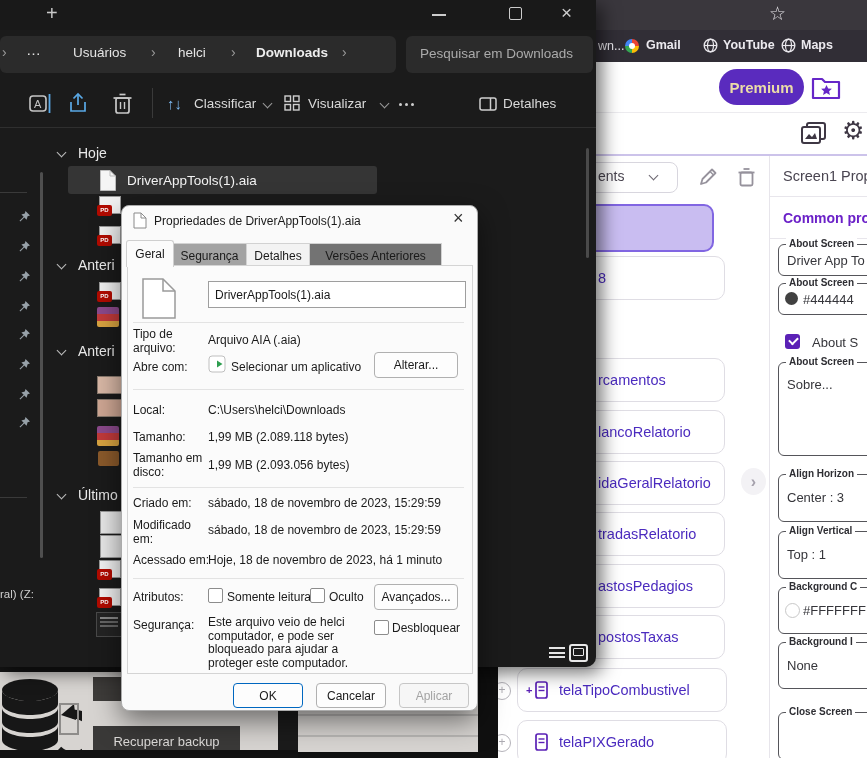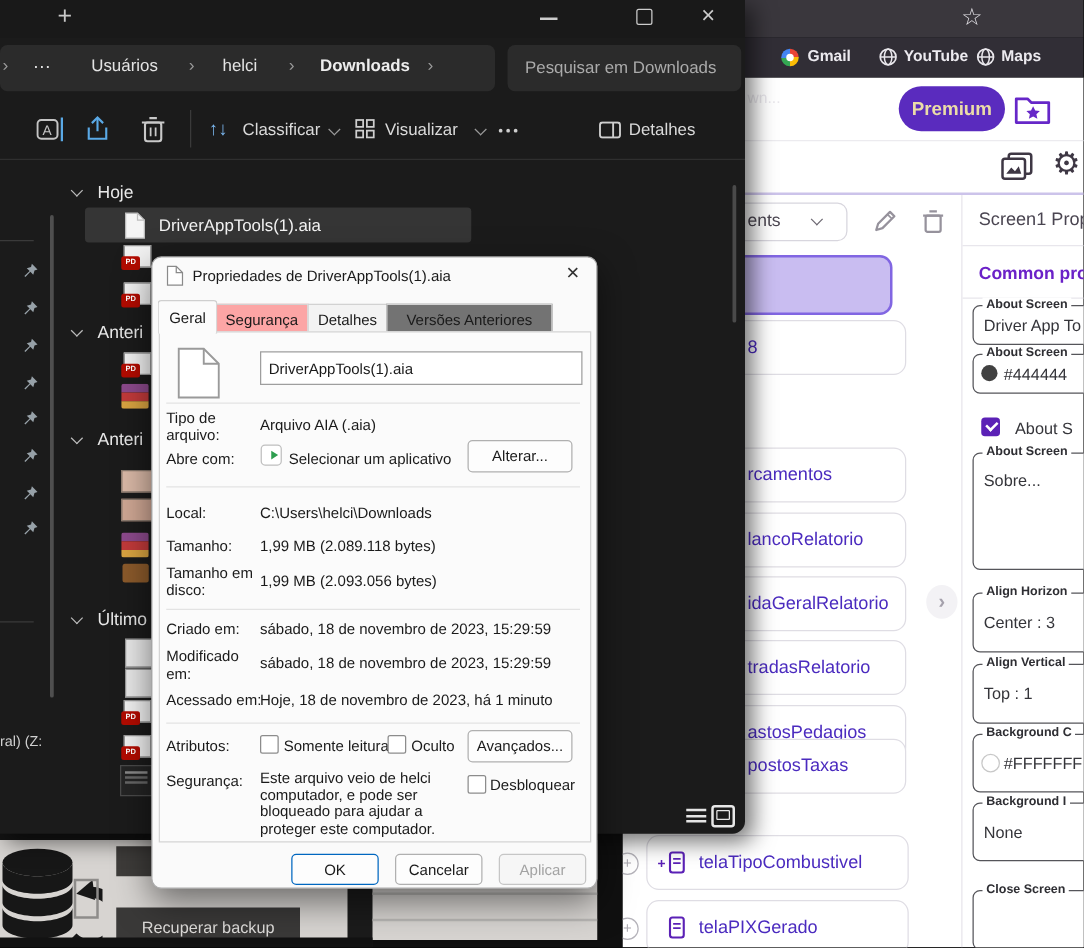--- a/index.html
+++ b/index.html
@@ -30,21 +30,21 @@
 <body>
 
 <div id="canvas">
 
   <div class="abs" style="left:498px;top:62px;width:369px;height:696px;background:#FFFFFF;"></div>
 
   <div class="abs" style="left:580px;top:0;width:287px;height:30px;background:#3A373D;"></div>
   <span class="t" style="left:769px;top:2px;font-size:19px;color:#E3E1E6;">☆</span>
 
   <div class="abs" style="left:580px;top:30px;width:287px;height:32px;background:#312E36;"></div>
-  <span class="t" style="left:598px;top:39px;font-size:12.5px;color:#E9E7EC;margin-top:32px;">wn...</span>
+  <span class="t" style="left:598px;top:39px;font-size:12.5px;color:#E9E7EC;">wn...</span>
   <span class="abs" style="left:625px;top:39px;width:14px;height:14px;border-radius:50%;background:conic-gradient(#EA4335 0 25%,#FBBC05 25% 50%,#34A853 50% 75%,#4285F4 75% 100%);"></span>
   <span class="abs" style="left:629px;top:43px;width:6px;height:6px;border-radius:50%;background:#fff;"></span>
   <span class="t" style="left:646px;top:38px;font-size:12.5px;font-weight:bold;color:#ECEAEF;">Gmail</span>
   <svg class="abs" style="left:703px;top:38px;" width="15" height="15" viewBox="0 0 15 15">
       <circle cx="7.5" cy="7.5" r="6.3" fill="none" stroke="#E9E7EC" stroke-width="1.4"></circle>
       <line x1="1.4" y1="7.5" x2="13.6" y2="7.5" stroke="#E9E7EC" stroke-width="1.2"></line>
       <ellipse cx="7.5" cy="7.5" rx="3" ry="6.3" fill="none" stroke="#E9E7EC" stroke-width="1.2"></ellipse>
     </svg>
   <span class="t" style="left:723px;top:38px;font-size:12.5px;font-weight:bold;color:#ECEAEF;">YouTube</span>
   <svg class="abs" style="left:781px;top:38px;" width="15" height="15" viewBox="0 0 15 15">
@@ -96,21 +96,21 @@
     </div>
   <div class="scr" style="top:461px;">
       <span class="lbl">idaGeralRelatorio</span>
     </div>
   <div class="scr" style="top:512px;">
       <span class="lbl">tradasRelatorio</span>
     </div>
   <div class="scr" style="top:564px;">
       <span class="lbl">astosPedagios</span>
     </div>
-  <div class="scr" style="top:591px;">
+  <div class="scr" style="top:615px;">
       <span class="lbl">postosTaxas</span>
     </div>
 
   <div class="scr scr2" style="top:668px;">
     <svg width="26" height="20" viewBox="0 0 26 20" style="margin-left:8px;">
         <text x="0" y="14" font-size="11" font-weight="bold" fill="#5B21B6" font-family="Liberation Sans, sans-serif">+</text>
         <rect x="10" y="2" width="11" height="16" rx="2" fill="none" stroke="#5B21B6" stroke-width="1.7"></rect>
         <line x1="12.5" y1="7" x2="18.5" y2="7" stroke="#5B21B6" stroke-width="1.4"></line>
         <line x1="12.5" y1="10.5" x2="18.5" y2="10.5" stroke="#5B21B6" stroke-width="1.4"></line>
       </svg>
@@ -356,21 +356,21 @@
   </div>
 
   <div class="abs" style="left:121px;top:205px;width:355px;height:504px;background:#FAFAFA;border:1px solid #ABABAB;border-radius:8px;box-shadow:0 10px 28px rgba(0,0,0,0.5);"></div>
   <svg class="abs" style="left:133px;top:212px;" width="14" height="17" viewBox="0 0 14 17">
       <path d="M1 1 h7 l5 5 v10 h-12 z" fill="#fff" stroke="#8a8a8a"></path>
       <path d="M8 1 v5 h5" fill="none" stroke="#8a8a8a"></path>
     </svg>
   <span class="t dt" style="left:154px;top:214px;">Propriedades de DriverAppTools(1).aia</span>
   <span class="t" style="left:453px;top:208px;font-size:18px;color:#333;">×</span>
 
-  <div class="abs" style="left:172px;top:243px;width:73px;height:23px;background:#fca5a5;border:1px solid #D2D2D2;display:flex;align-items:center;justify-content:center;">
+  <div class="abs" style="left:172px;top:243px;width:73px;height:23px;background:#a3a3a3;border:1px solid #D2D2D2;display:flex;align-items:center;justify-content:center;">
       <span class="dt">Segurança</span>
     </div>
   <div class="abs" style="left:246px;top:243px;width:62px;height:23px;background:#F3F3F3;border:1px solid #D2D2D2;display:flex;align-items:center;justify-content:center;">
       <span class="dt">Detalhes</span>
     </div>
   <div class="abs" style="left:309px;top:243px;width:131px;height:23px;background:#737373;border:1px solid #D2D2D2;display:flex;align-items:center;justify-content:center;">
       <span class="dt">Versões Anteriores</span>
     </div>
   <div class="abs" style="left:127px;top:265px;width:344px;height:407px;background:#FBFBFB;border:1px solid #D4D4D4;"></div>
   <div class="abs" style="left:126px;top:240px;width:46px;height:26px;background:#FBFBFB;border:1px solid #CFCFCF;border-bottom:none;border-radius:3px 3px 0 0;display:flex;align-items:center;justify-content:center;">

